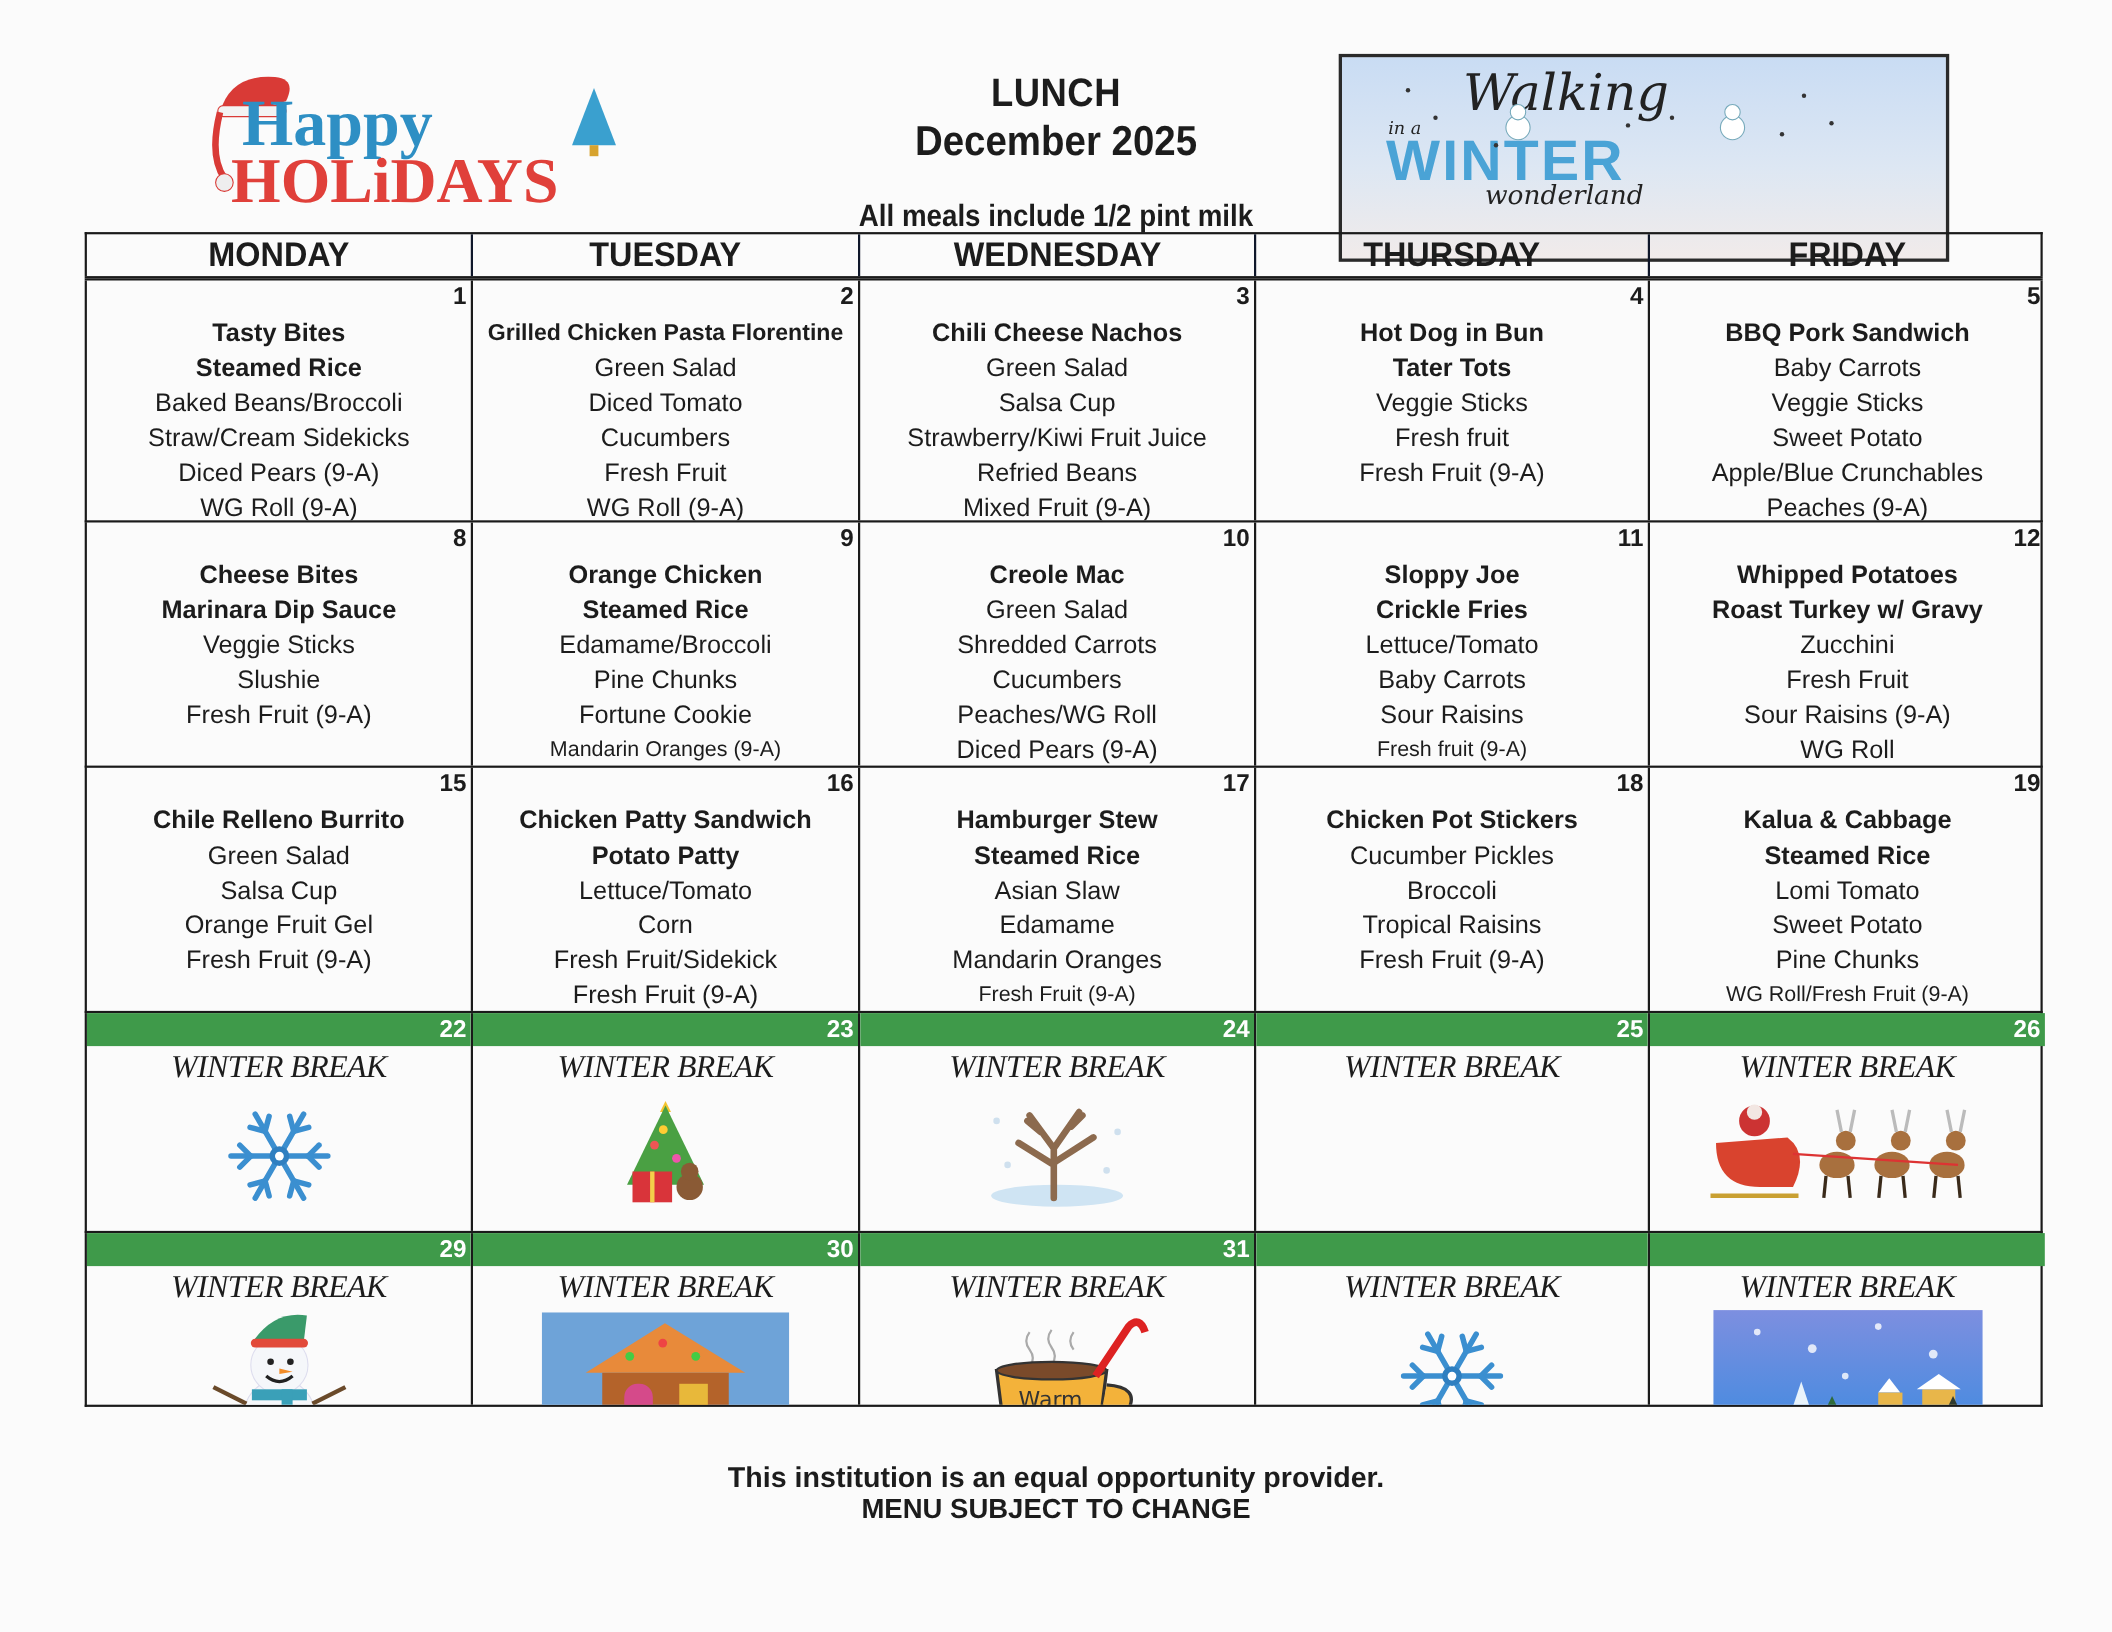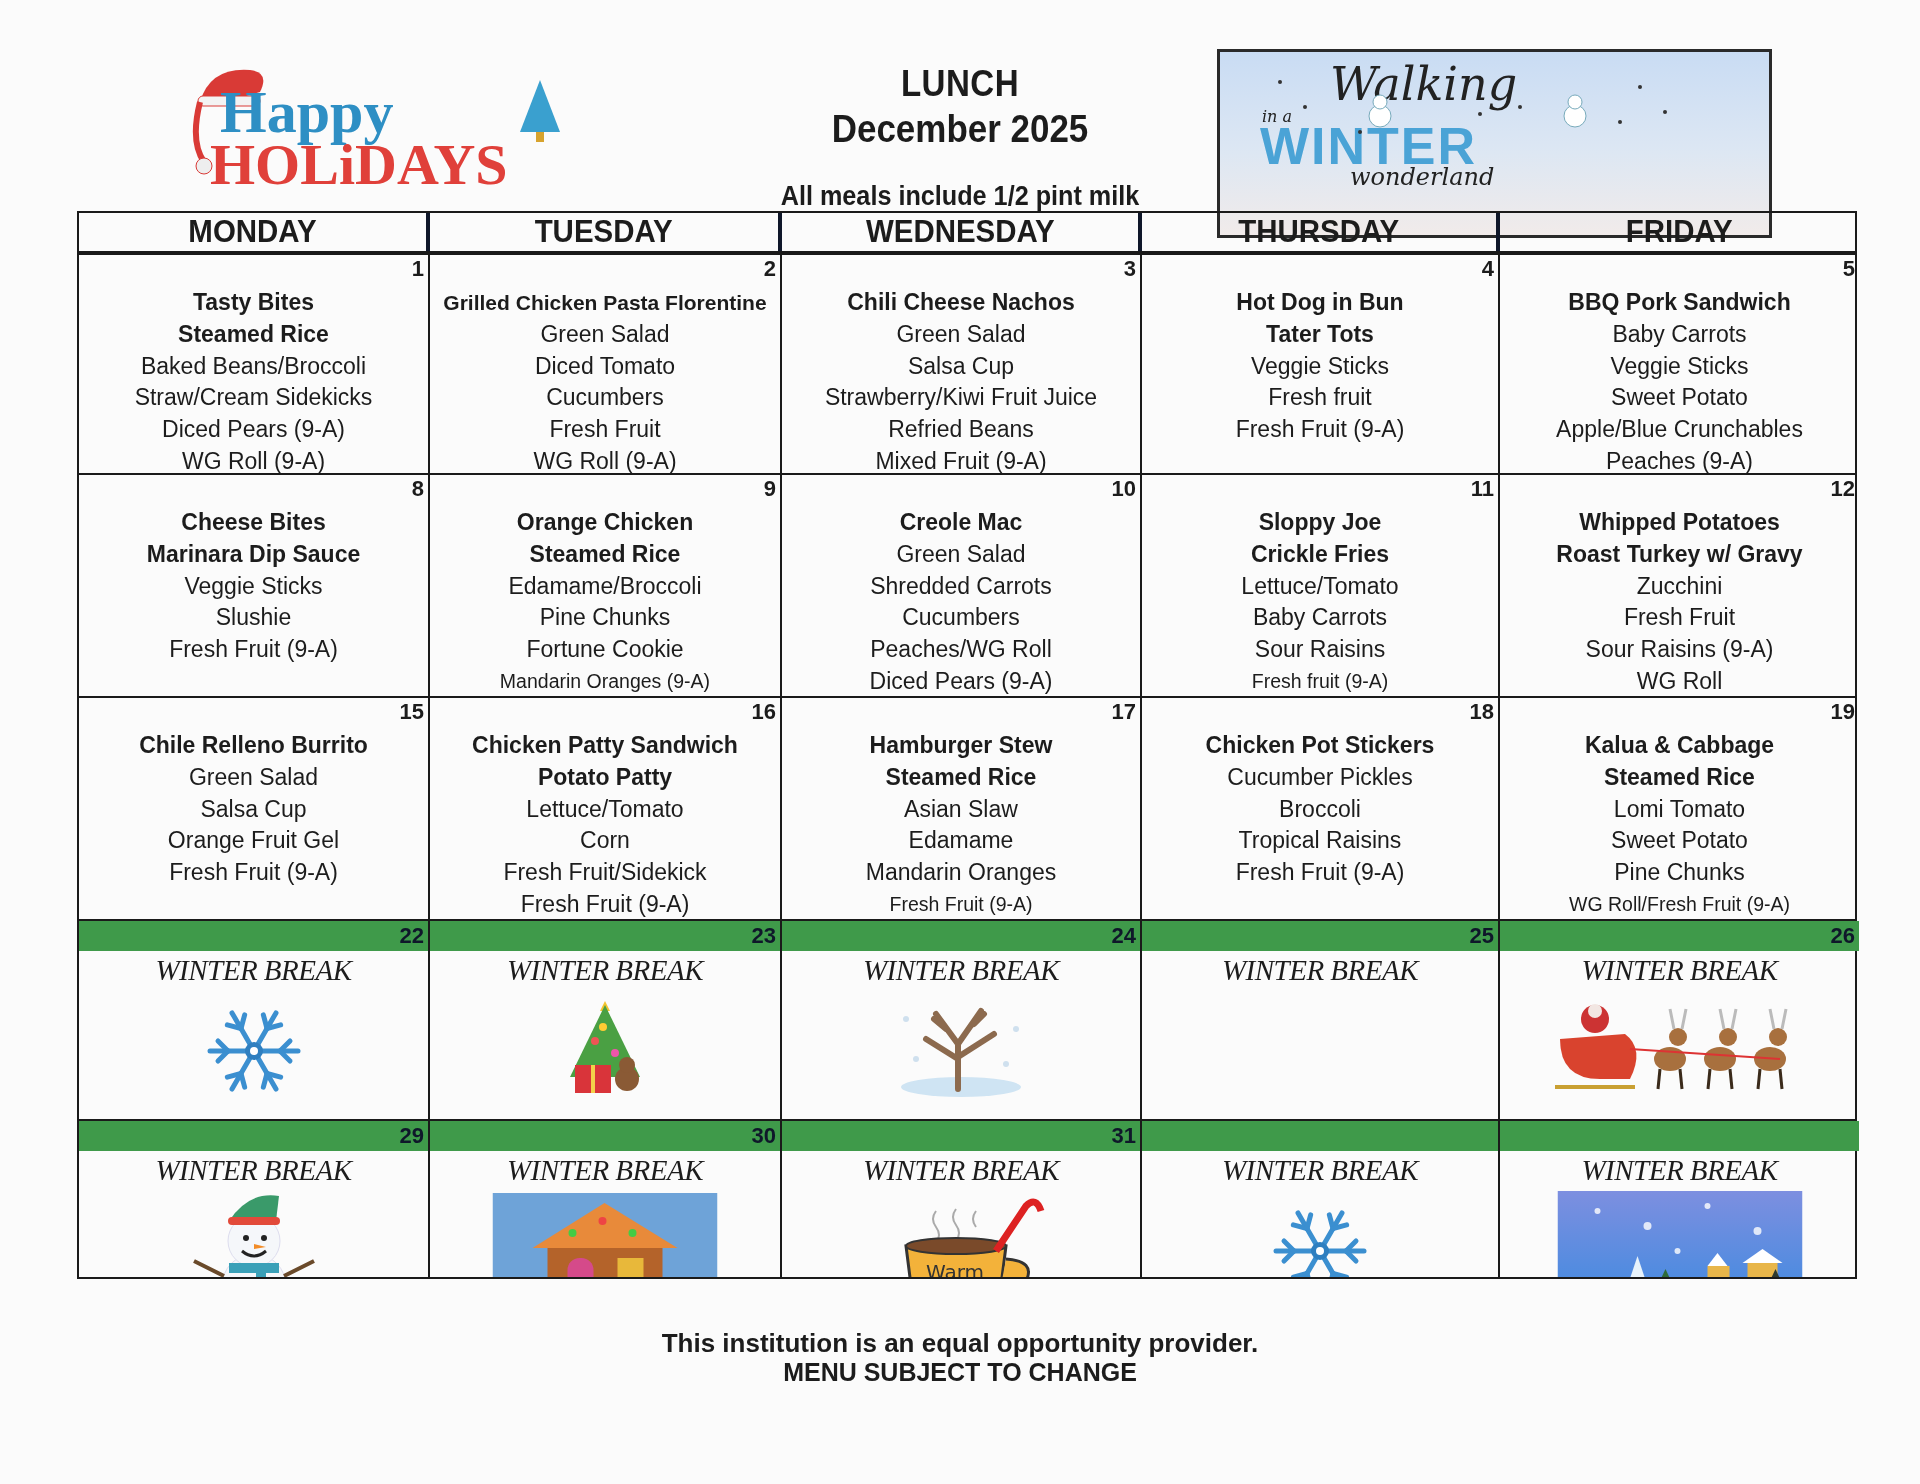--- a/index.html
+++ b/index.html
@@ -12,42 +12,42 @@
     .title-block .t1 { font-size: 36px; font-weight: 700; letter-spacing: 0.5px; line-height: 44px; transform: scaleX(0.92); }
     .title-block .t2 { font-size: 38px; font-weight: 700; line-height: 46px; transform: scaleX(0.92); }
     .milk-note { position: absolute; left: 740px; top: 180px; width: 440px; text-align: center; font-size: 28px; font-weight: 700; transform: scaleX(0.9); }
     .logo-right { position: absolute; left: 1217px; top: 49px; width: 555px; height: 189px; border: 3px solid #2a2a2a;
       background: linear-gradient(180deg, #c9dcf3 0%, #dde7f3 55%, #f1ebea 100%); }
 
     
     .calendar { position: absolute; left: 77px; top: 211px; width: 1780px; }
     .dow-row { display: grid; grid-template-columns: 351px 352px 360px 358px 359px; height: 40px;
       border: 2px solid #1a1a1a; border-bottom: none; }
-    .dow-row .dow { border-right: 4px solid #0f172a; text-align: center; font-size: 31px; font-weight: 700; line-height: 38px; transform-origin: center; }
+    .dow-row .dow { border-right: 2px solid #0f172a; text-align: center; font-size: 31px; font-weight: 700; line-height: 38px; transform-origin: center; }
     .dow-row .dow:last-child { border-right: none; }
     .dow-row .dow span { display: inline-block; transform: scaleX(0.95); }
     .double-line { height: 4px; border-top: 2px solid #1a1a1a; border-bottom: 2px solid #1a1a1a; margin-top: 0; }
 
     .week { display: grid; grid-template-columns: 351px 352px 360px 358px 359px; border-left: 2px solid #1a1a1a; border-right: 2px solid #1a1a1a; border-bottom: 2px solid #1a1a1a; }
     .w1 { height: 220px; }
     .w2 { height: 223px; }
     .w3 { height: 223px; }
     .w4 { height: 200px; }
     .w5 { height: 158px; }
     .cell { position: relative; border-right: 2px solid #1a1a1a; text-align: center; overflow: hidden; }
     .cell:last-child { border-right: none; }
     .daynum { position: absolute; right: 4px; top: 2px; font-size: 22px; font-weight: 700; line-height: 24px; }
     .menu { padding-top: 32px; }
     .menu .item { font-size: 23px; line-height: 31.8px; white-space: nowrap; }
     .menu .item.bold { font-weight: 700; }
     .menu .item.small { font-size: 19.5px; }
     .menu .item.narrow { font-size: 21px; font-weight: 700; }
 
     .green-band { height: 30px; background: #3f9a4a; position: relative; }
-    .green-band .daynum { color: #0f172a; top: 3px; }
+    .green-band .daynum { color: #ffffff; top: 3px; }
     .break-label { font-family: "Liberation Serif", serif; font-style: italic; font-size: 29px; margin-top: 2px; line-height: 34px; letter-spacing: -0.5px; }
     .art { position: absolute; left: 50%; transform: translateX(-50%); }
 
     .footer { position: absolute; left: 0; width: 1920px; text-align: center; font-weight: 700; }
     .footer .f1 { position: absolute; top: 1328px; width: 100%; font-size: 26px; }
     .footer .f2 { position: absolute; top: 1358px; width: 100%; font-size: 25px; }
   </style>
 </head>
 <body>
 

